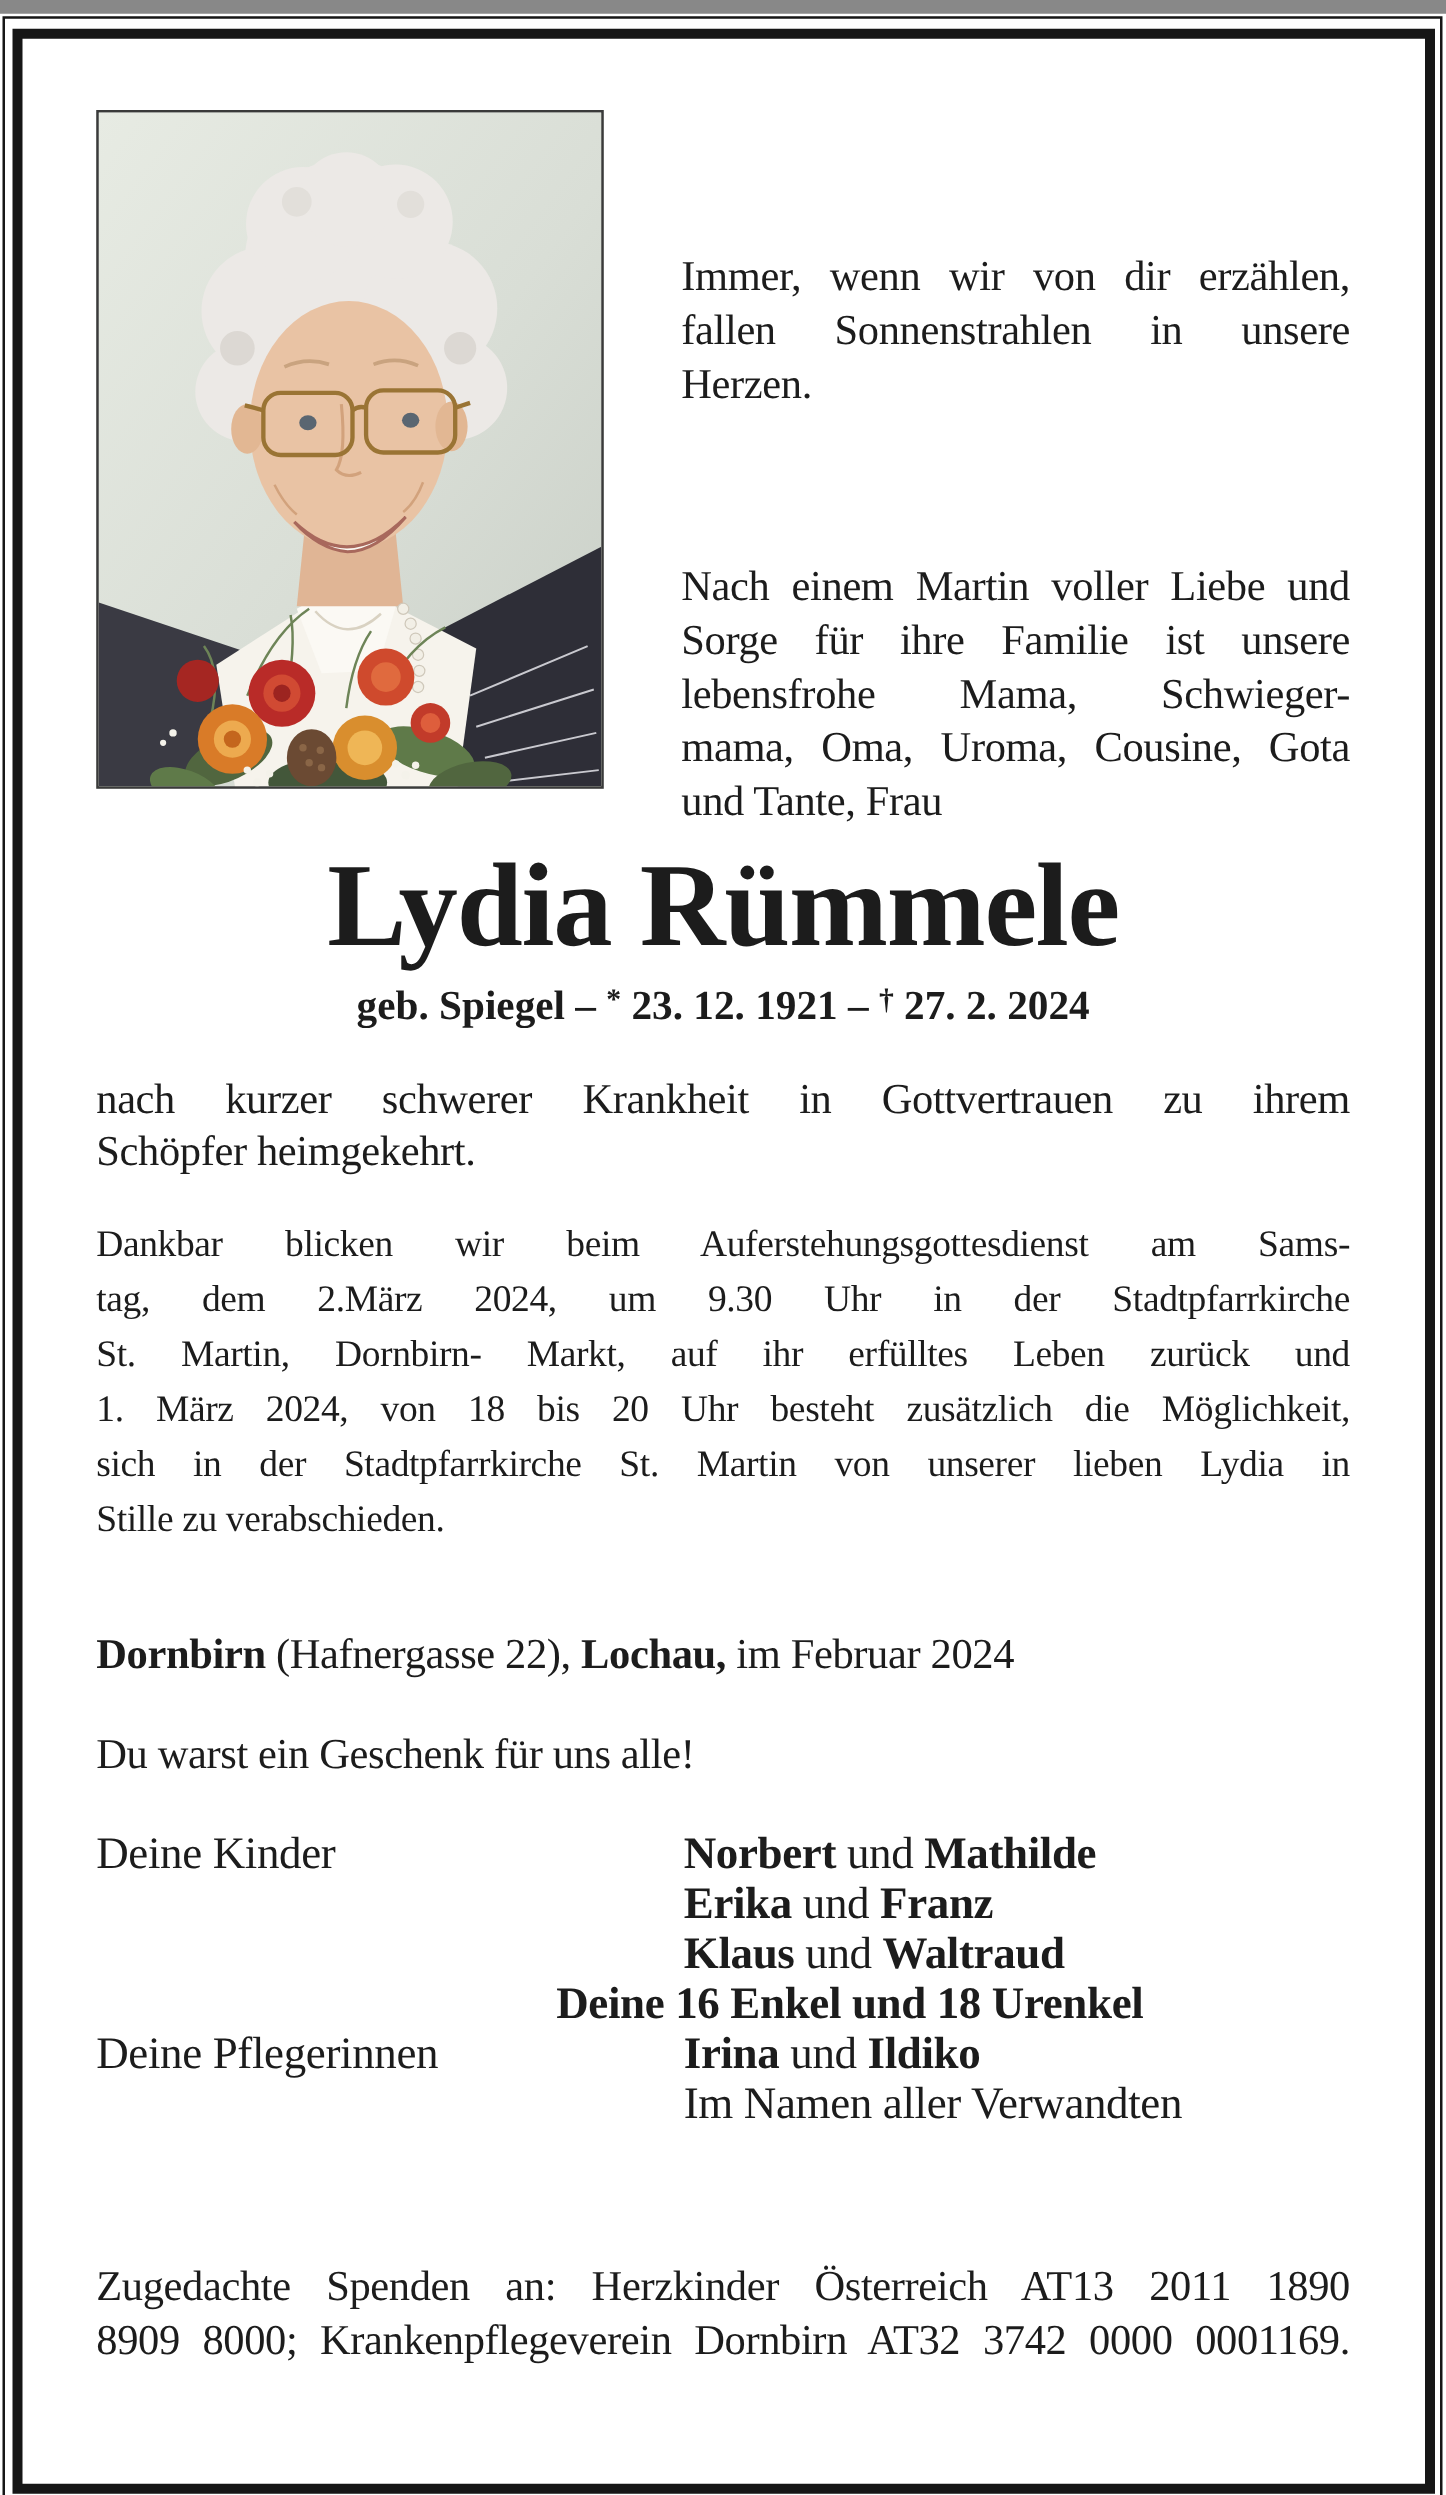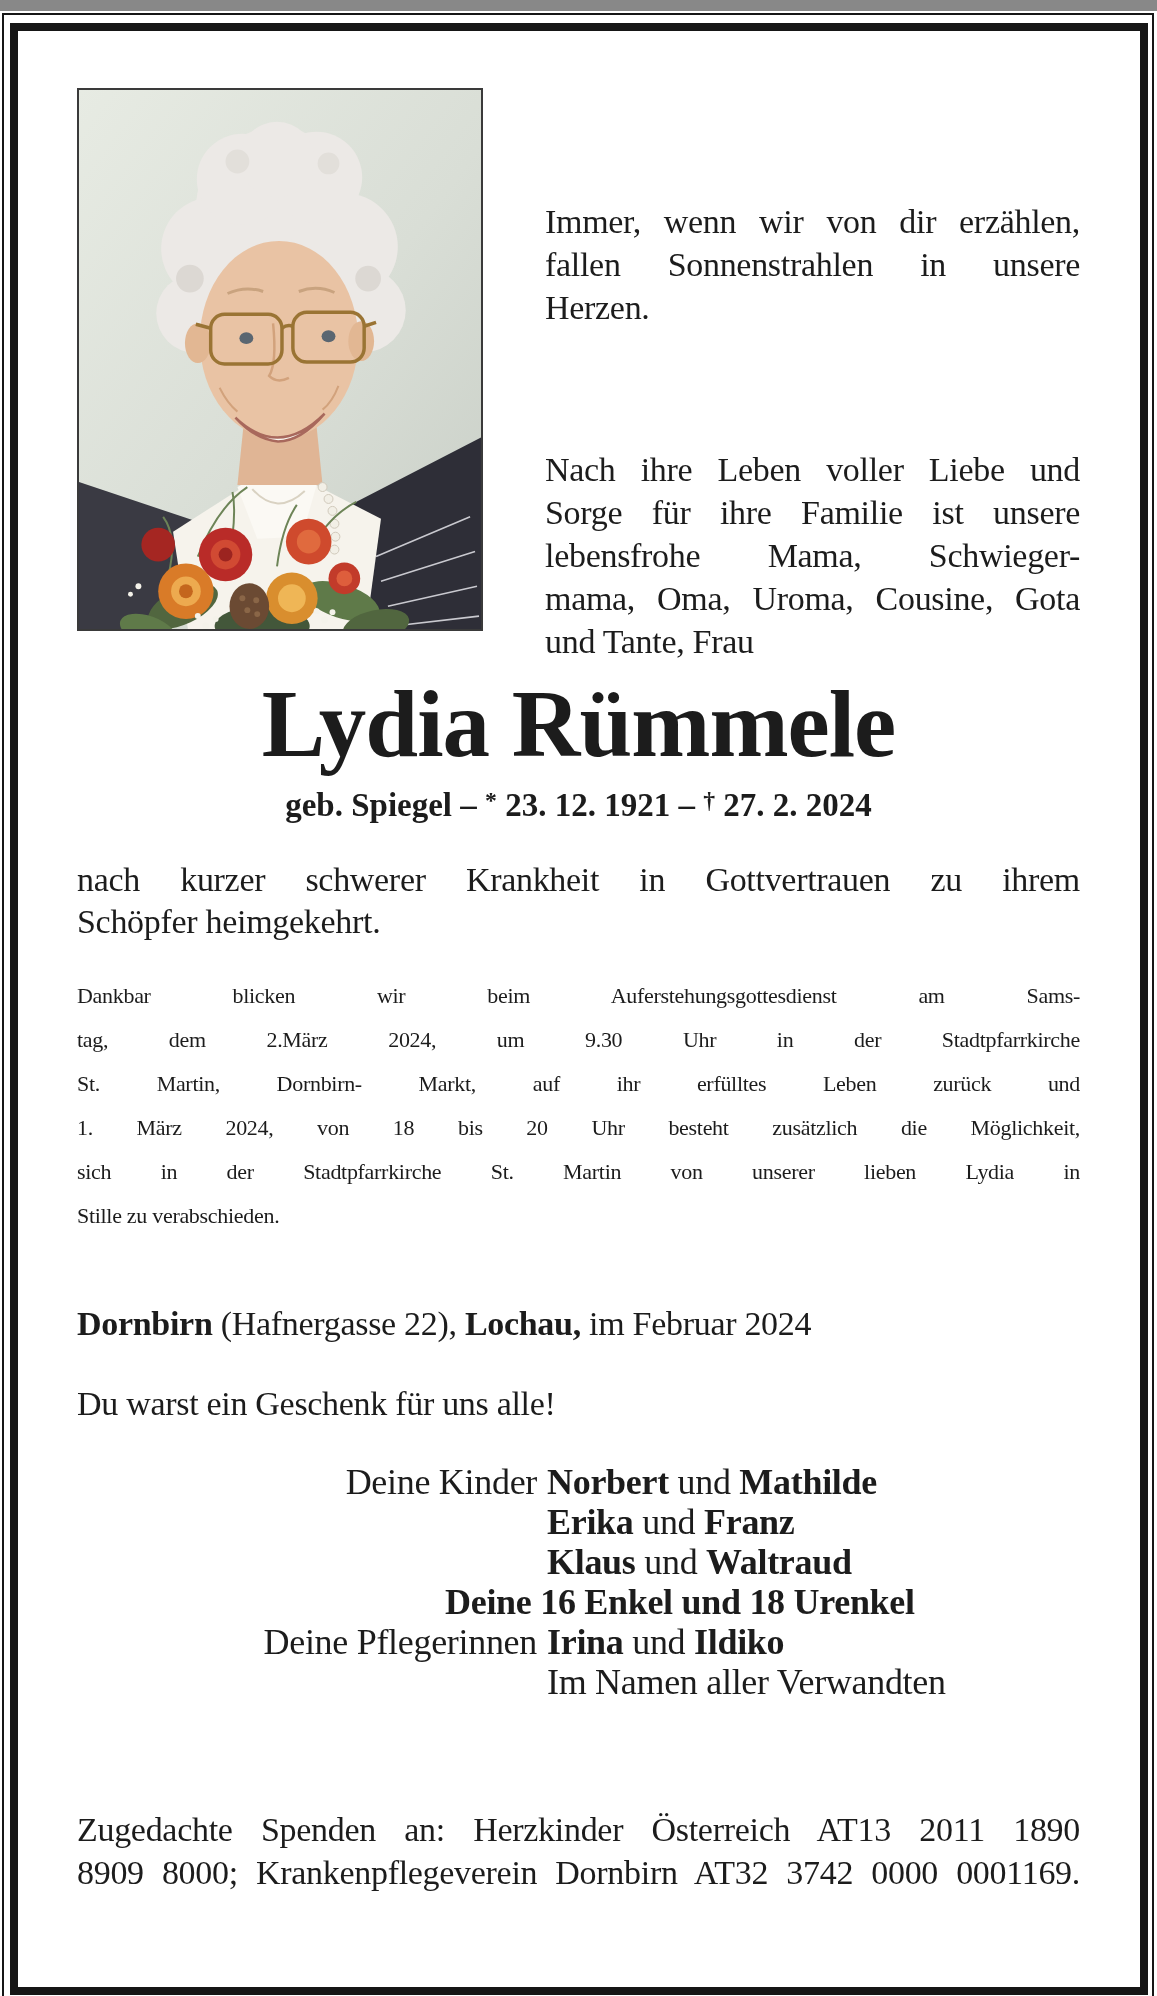--- a/index.html
+++ b/index.html
@@ -45,39 +45,39 @@
     font-size:33px;line-height:40px;font-weight:bold;
     text-align:center;white-space:pre-wrap;
   }
   .sup-mark{font-size:0.72em;vertical-align:0.35em;}
   .passing{
     position:absolute;left:77px;top:848px;width:1003px;
     font-size:34px;line-height:42px;letter-spacing:-0.3px;
   }
   .service{
     position:absolute;left:77px;top:963px;width:1003px;
-    font-size:22px;line-height:44px;letter-spacing:-0.3px;
+    font-size:30px;line-height:44px;letter-spacing:-0.3px;
   }
   .place-line{
     position:absolute;left:77px;top:1292px;width:1003px;
     font-size:34px;line-height:42px;white-space:pre-wrap;letter-spacing:-0.3px;
   }
   .place-line b{letter-spacing:-0.3px;}
   .farewell{
     position:absolute;left:77px;top:1372px;width:1003px;
     font-size:34px;line-height:42px;letter-spacing:-0.3px;
   }
   .closing{
     position:absolute;left:77px;top:1451px;width:1003px;
     font-size:36px;line-height:40px;letter-spacing:-0.3px;
   }
   .sig-row{display:flex;}
   .sig-label{
     flex:0 0 460px;width:460px;padding-right:10px;
-    text-align:right;white-space:nowrap;
+    text-align:left;white-space:nowrap;
   }
   .sig-names{white-space:pre-wrap;}
   .sig-names b{letter-spacing:-0.3px;}
   .sig-full-a{margin-left:368px;font-weight:bold;}
   .sig-full-b{margin-left:470px;}
   .sup-dagger{font-size:0.72em;vertical-align:0.35em;font-weight:bold;}
   .donations{
     position:absolute;left:77px;top:1797px;width:1003px;
     font-size:34px;line-height:43px;letter-spacing:-0.3px;
   }
@@ -212,21 +212,21 @@
     </svg>
   </div>
 
   <div class="epigraph">
     <div class="jline">Immer, wenn wir von dir erzählen,</div>
     <div class="jline">fallen Sonnenstrahlen in unsere</div>
     <div class="jline last">Herzen.</div>
   </div>
 
   <div class="intro">
-    <div class="jline">Nach ihre Leben voller Liebe und</div>
+    <div class="jline">Nach einem Martin voller Liebe und</div>
     <div class="jline">Sorge für ihre Familie ist unsere</div>
     <div class="jline">lebensfrohe Mama, Schwieger-</div>
     <div class="jline">mama, Oma, Uroma, Cousine, Gota</div>
     <div class="jline last">und Tante, Frau</div>
   </div>
 
   <div class="deceased-name">Lydia Rümmele</div>
 
   <div class="dates-line"><span>geb. Spiegel – </span><span class="sup-mark">*</span><span> 23. 12. 1921 – </span><span class="sup-mark">†</span><span> 27. 2. 2024</span></div>
 

